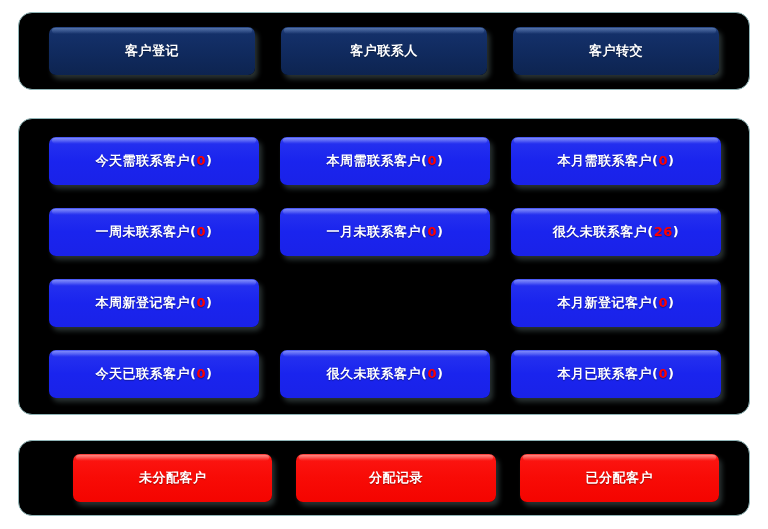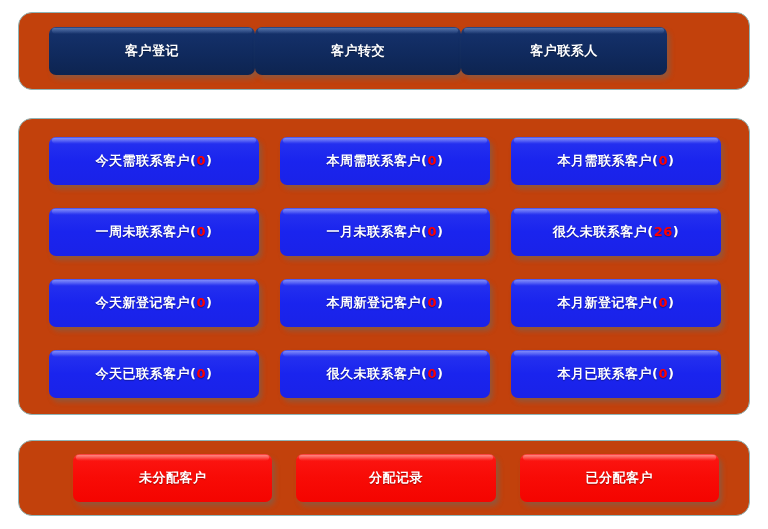--- a/index.html
+++ b/index.html
@@ -18,26 +18,26 @@
     position: relative;
     width: 768px;
     height: 529px;
     background: #ffffff;
   }
 
   
   .panel {
     position: absolute;
     box-sizing: border-box;
-    background: #c2410c;
+    background: #000000;
     border: 1px solid #8fb4b6;
     border-radius: 14px;
     display: flex;
     align-items: center;
-    justify-content: flex-start;
+    justify-content: space-between;
     padding: 0 30px;
   }
 
   #panel-top {
     left: 18px;
     top: 12px;
     width: 732px;
     height: 78px;
   }
 
@@ -146,25 +146,25 @@
 </head>
 <body>
 
 <div class="screen">
 
   <div class="panel" id="panel-top">
     <button class="btn btn-navy">
       <span class="btn-label">客户登记</span>
     </button>
     <button class="btn btn-navy">
+      <span class="btn-label">客户联系人</span>
+    </button>
+    <button class="btn btn-navy">
       <span class="btn-label">客户转交</span>
     </button>
-    <button class="btn btn-navy">
-      <span class="btn-label">客户联系人</span>
-    </button>
   </div>
 
   <div class="panel" id="panel-middle">
 
     <div class="btn-row" id="row-1">
       <button class="btn btn-blue">
         <span class="btn-label"><span>今天需联系客户</span><span>(</span><span class="count">0</span><span>)</span></span>
       </button>
       <button class="btn btn-blue">
         <span class="btn-label"><span>本周需联系客户</span><span>(</span><span class="count">0</span><span>)</span></span>
@@ -180,23 +180,20 @@
       </button>
       <button class="btn btn-blue">
         <span class="btn-label"><span>一月未联系客户</span><span>(</span><span class="count">0</span><span>)</span></span>
       </button>
       <button class="btn btn-blue">
         <span class="btn-label"><span>很久未联系客户</span><span>(</span><span class="count">26</span><span>)</span></span>
       </button>
     </div>
 
     <div class="btn-row" id="row-3">
-      <button class="btn btn-blue">
-        <span class="btn-label"><span>今天新登记客户</span><span>(</span><span class="count">0</span><span>)</span></span>
-      </button>
       <button class="btn btn-blue">
         <span class="btn-label"><span>本周新登记客户</span><span>(</span><span class="count">0</span><span>)</span></span>
       </button>
       <button class="btn btn-blue">
         <span class="btn-label"><span>本月新登记客户</span><span>(</span><span class="count">0</span><span>)</span></span>
       </button>
     </div>
 
     <div class="btn-row" id="row-4">
       <button class="btn btn-blue">

